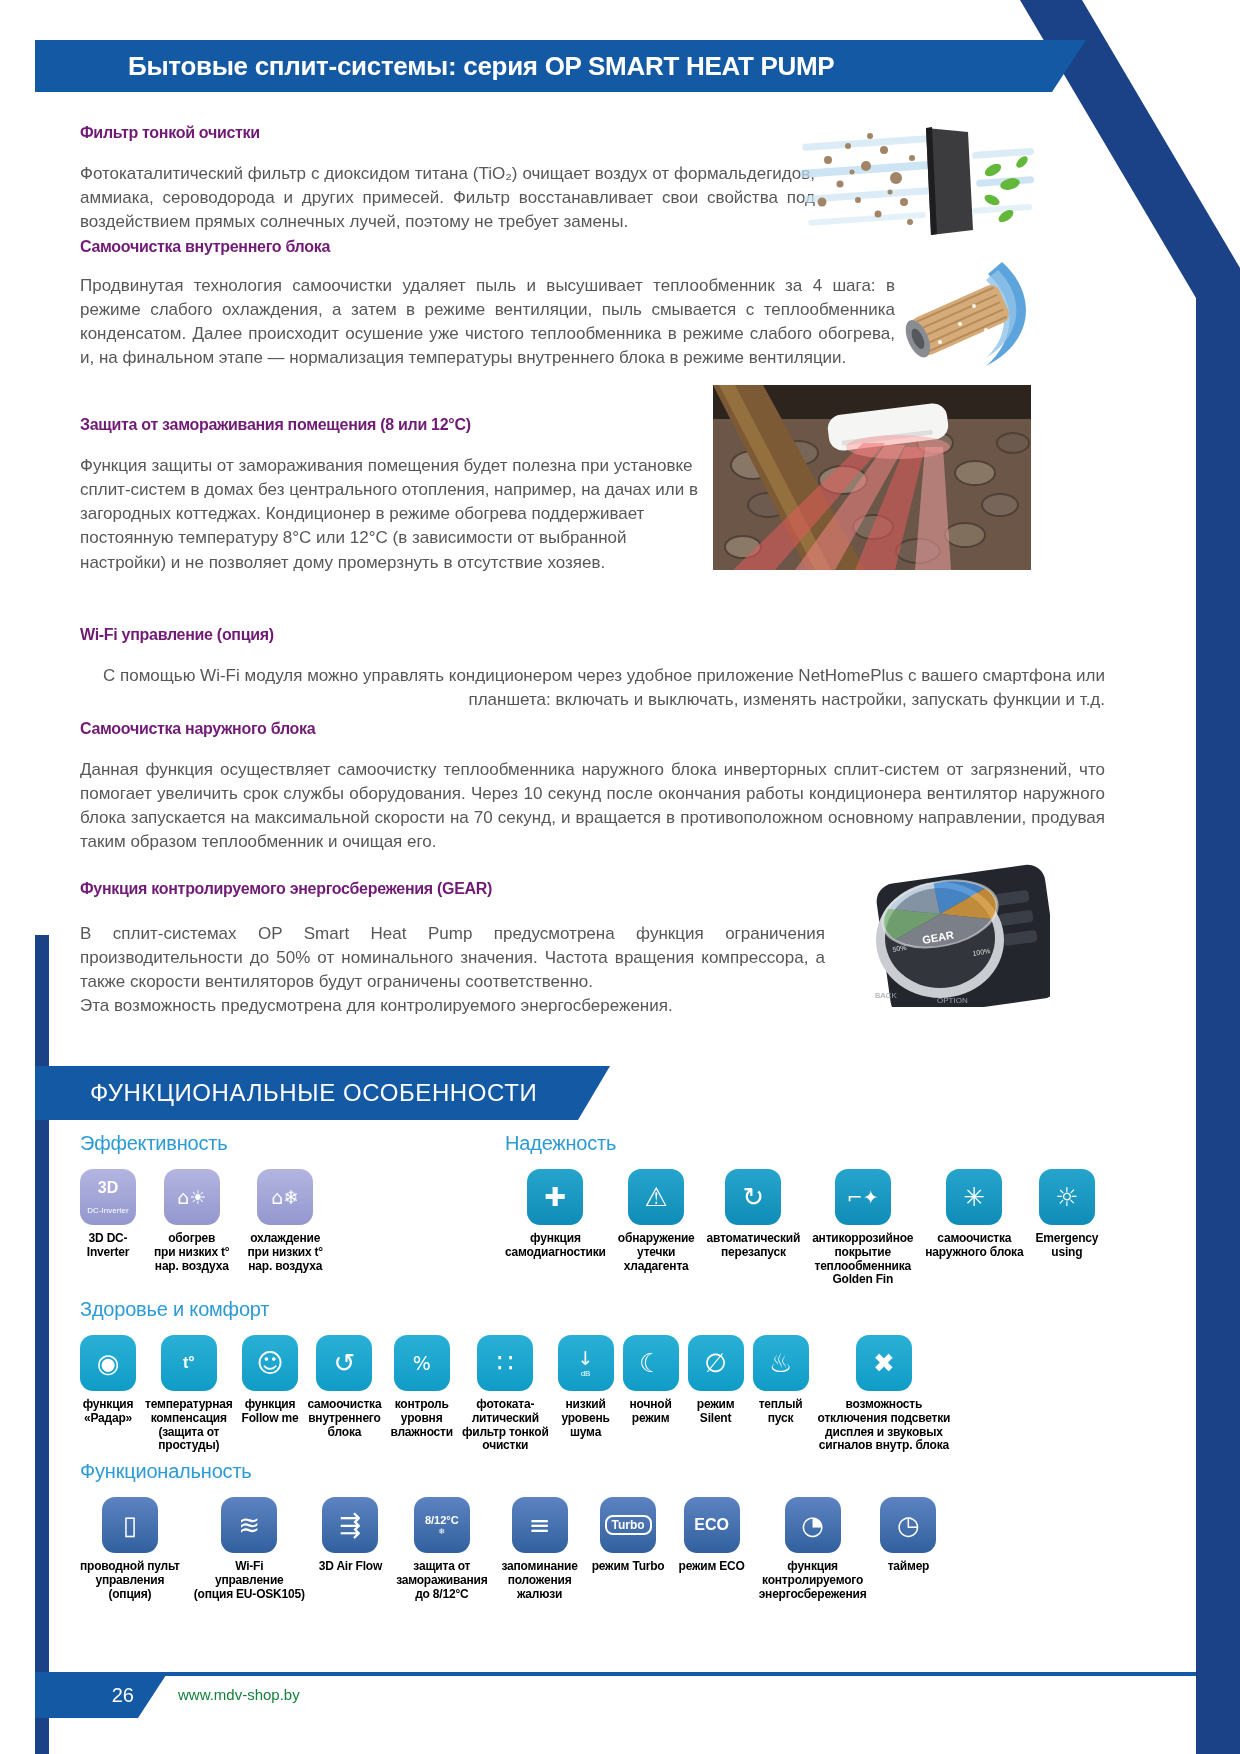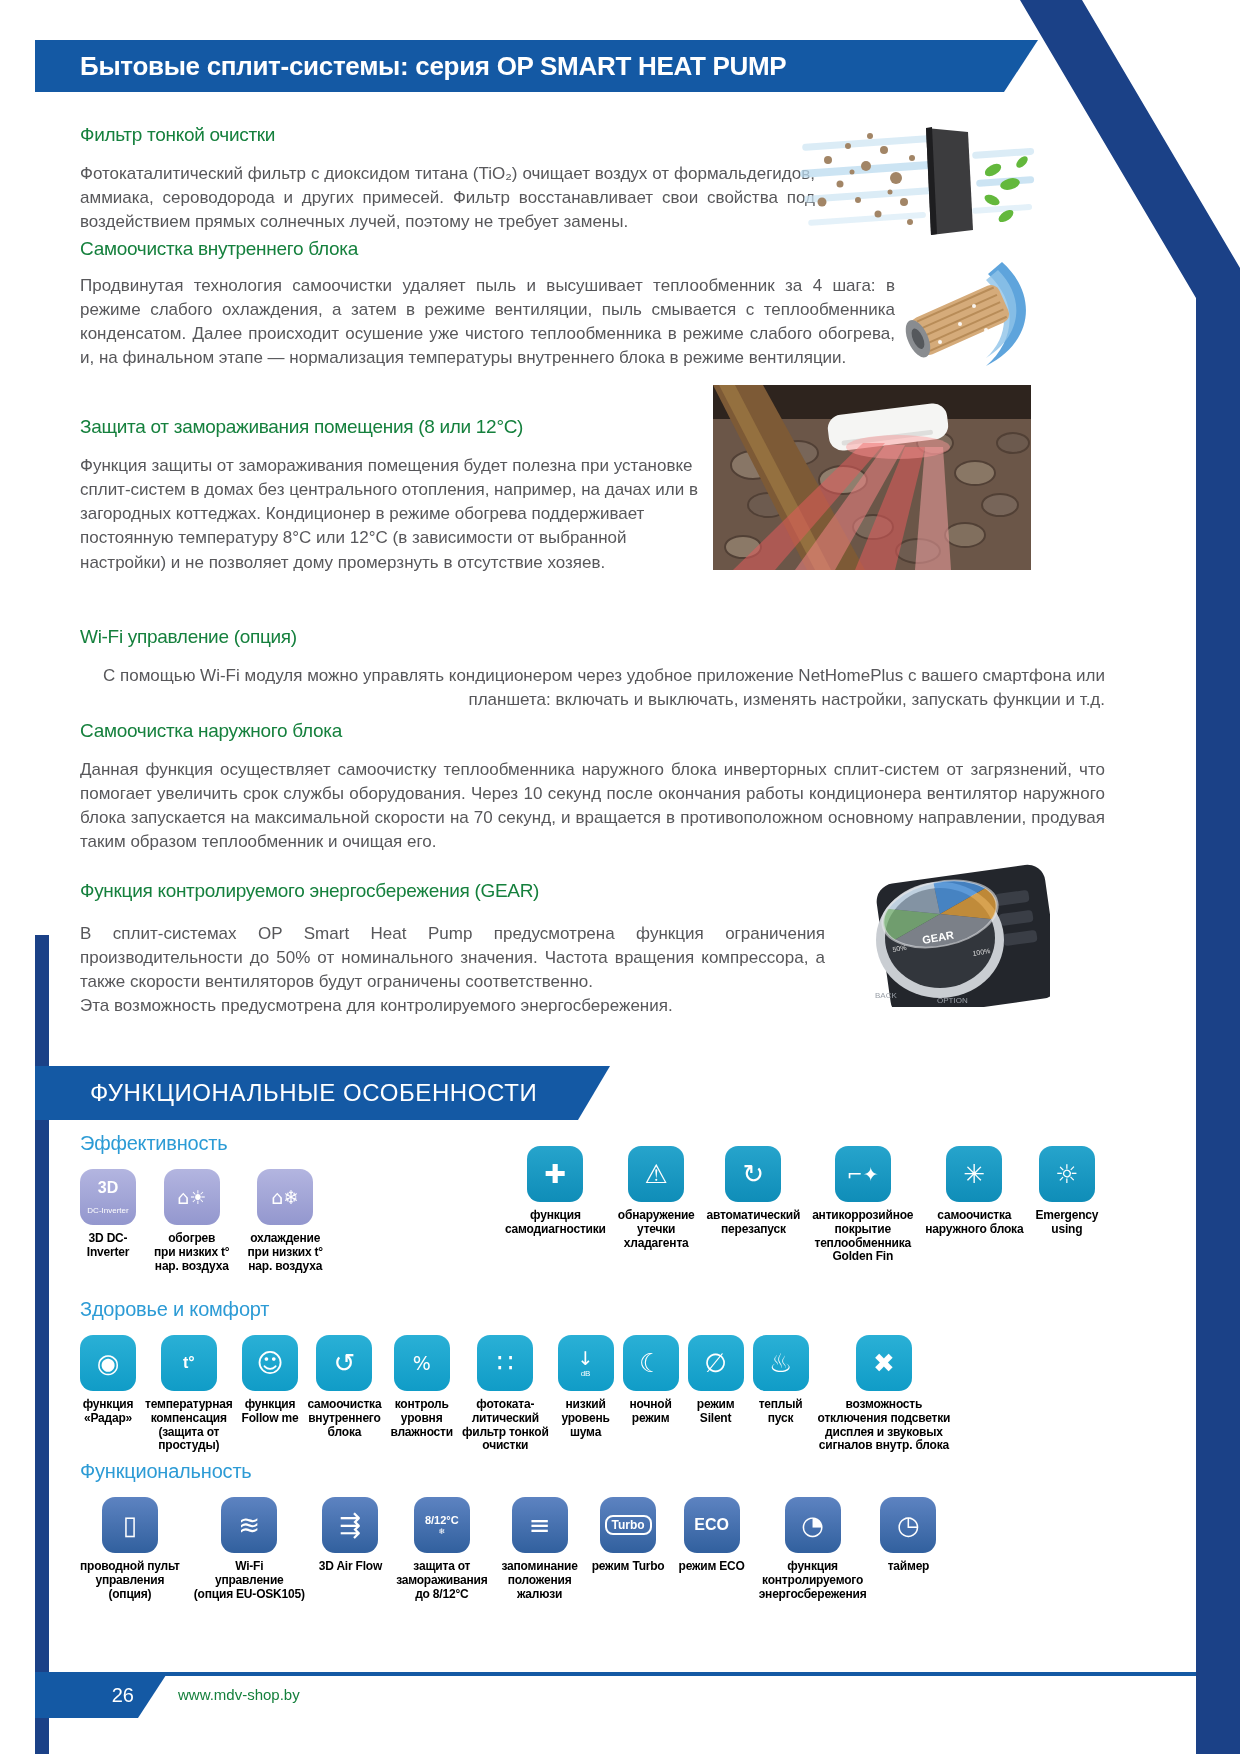--- a/index.html
+++ b/index.html
@@ -3,25 +3,25 @@
 <meta charset="utf-8">
 <style>
   html,body{margin:0;padding:0;background:#e8e8e8;}
   .page{position:relative;width:1240px;height:1754px;background:#ffffff;overflow:hidden;
         font-family:"Liberation Sans","DejaVu Sans",sans-serif;margin:0 auto;}
   
   .edge-svg{position:absolute;left:0;top:0;width:1240px;height:1754px;pointer-events:none;}
   .left-strip{position:absolute;left:35px;top:935px;width:14px;height:819px;background:#1B4187;}
   
   .header-bar{position:absolute;left:35px;top:40px;width:1003px;height:52px;background:#1459A4;
-              clip-path:polygon(0 0,100% 0,calc(100% - 34px) 100%,0 100%);}
+              clip-path:polygon(0 0,100% 0,calc(100% - 34px) 100%,0 100%);padding-left:48px;}
   .header-bar .t{color:#fff;font-size:26px;font-weight:bold;line-height:52px;padding-left:45px;
                  letter-spacing:-0.3px;white-space:nowrap;}
   
-  .sec-head{position:absolute;color:#15803d;font-size:19px;font-weight:400;letter-spacing:-0.3px;white-space:nowrap;}
+  .sec-head{position:absolute;color:#701a75;font-size:16px;font-weight:700;letter-spacing:-0.3px;white-space:nowrap;}
   .sec-body{position:absolute;color:#57575a;font-size:17px;line-height:1.42;text-align:justify;white-space:pre-line;}
   
   .banner{position:absolute;left:35px;top:1066px;width:575px;height:54px;background:#1459A4;
           clip-path:polygon(0 0,100% 0,calc(100% - 32px) 100%,0 100%);}
   .banner .t{color:#fff;font-size:24px;line-height:54px;padding-left:55px;letter-spacing:0.6px;white-space:nowrap;}
   
   .fgroup{position:absolute;}
   .fg1{left:80px;top:1132px;width:445px;}
   .fg2{left:505px;top:1132px;width:680px;}
   .fg3{left:80px;top:1298px;width:990px;}
@@ -234,20 +234,21 @@
 
           </div>
           <div class="fcap">охлаждение
 при низких t°
 нар. воздуха</div>
         </div>
       </div>
   </div>
 
   <div class="fgroup fg2">
+    <div class="ftitle">Надежность</div>
     <div class="frow g-teal">
 
     <div class="fitem">
           <div class="ficon">
             <span class="glyph">✚</span>
 
           </div>
           <div class="fcap">функция
 самодиагностики</div>
         </div>

